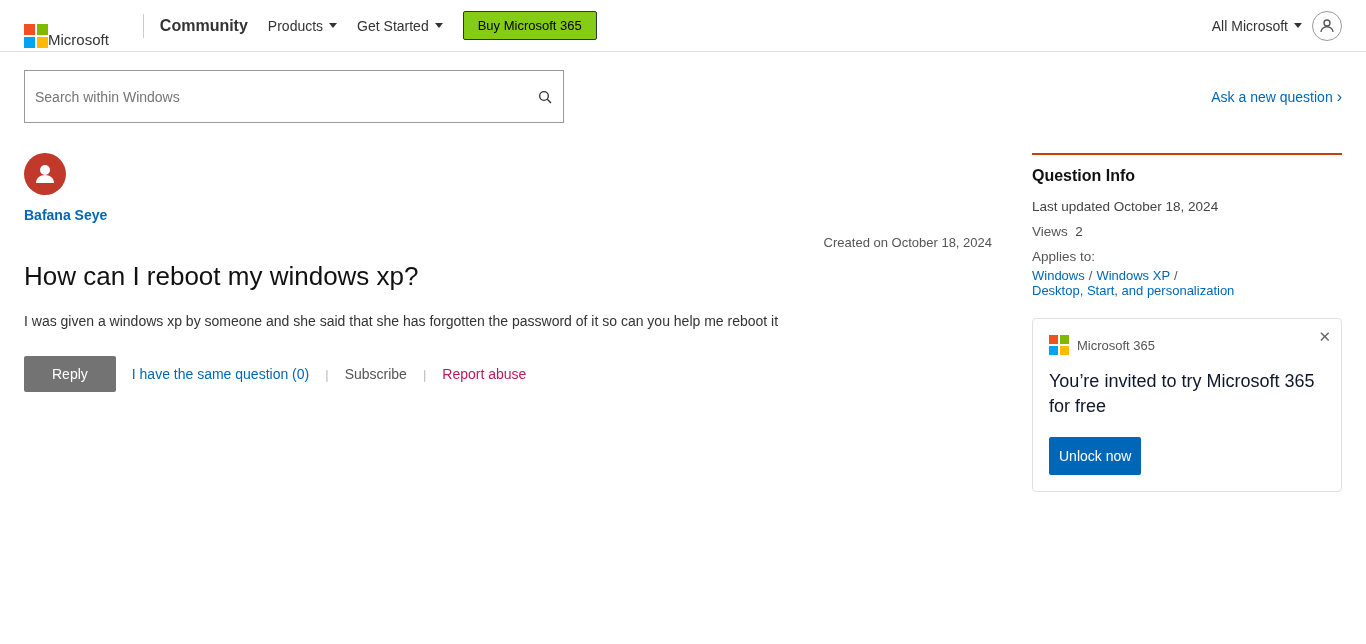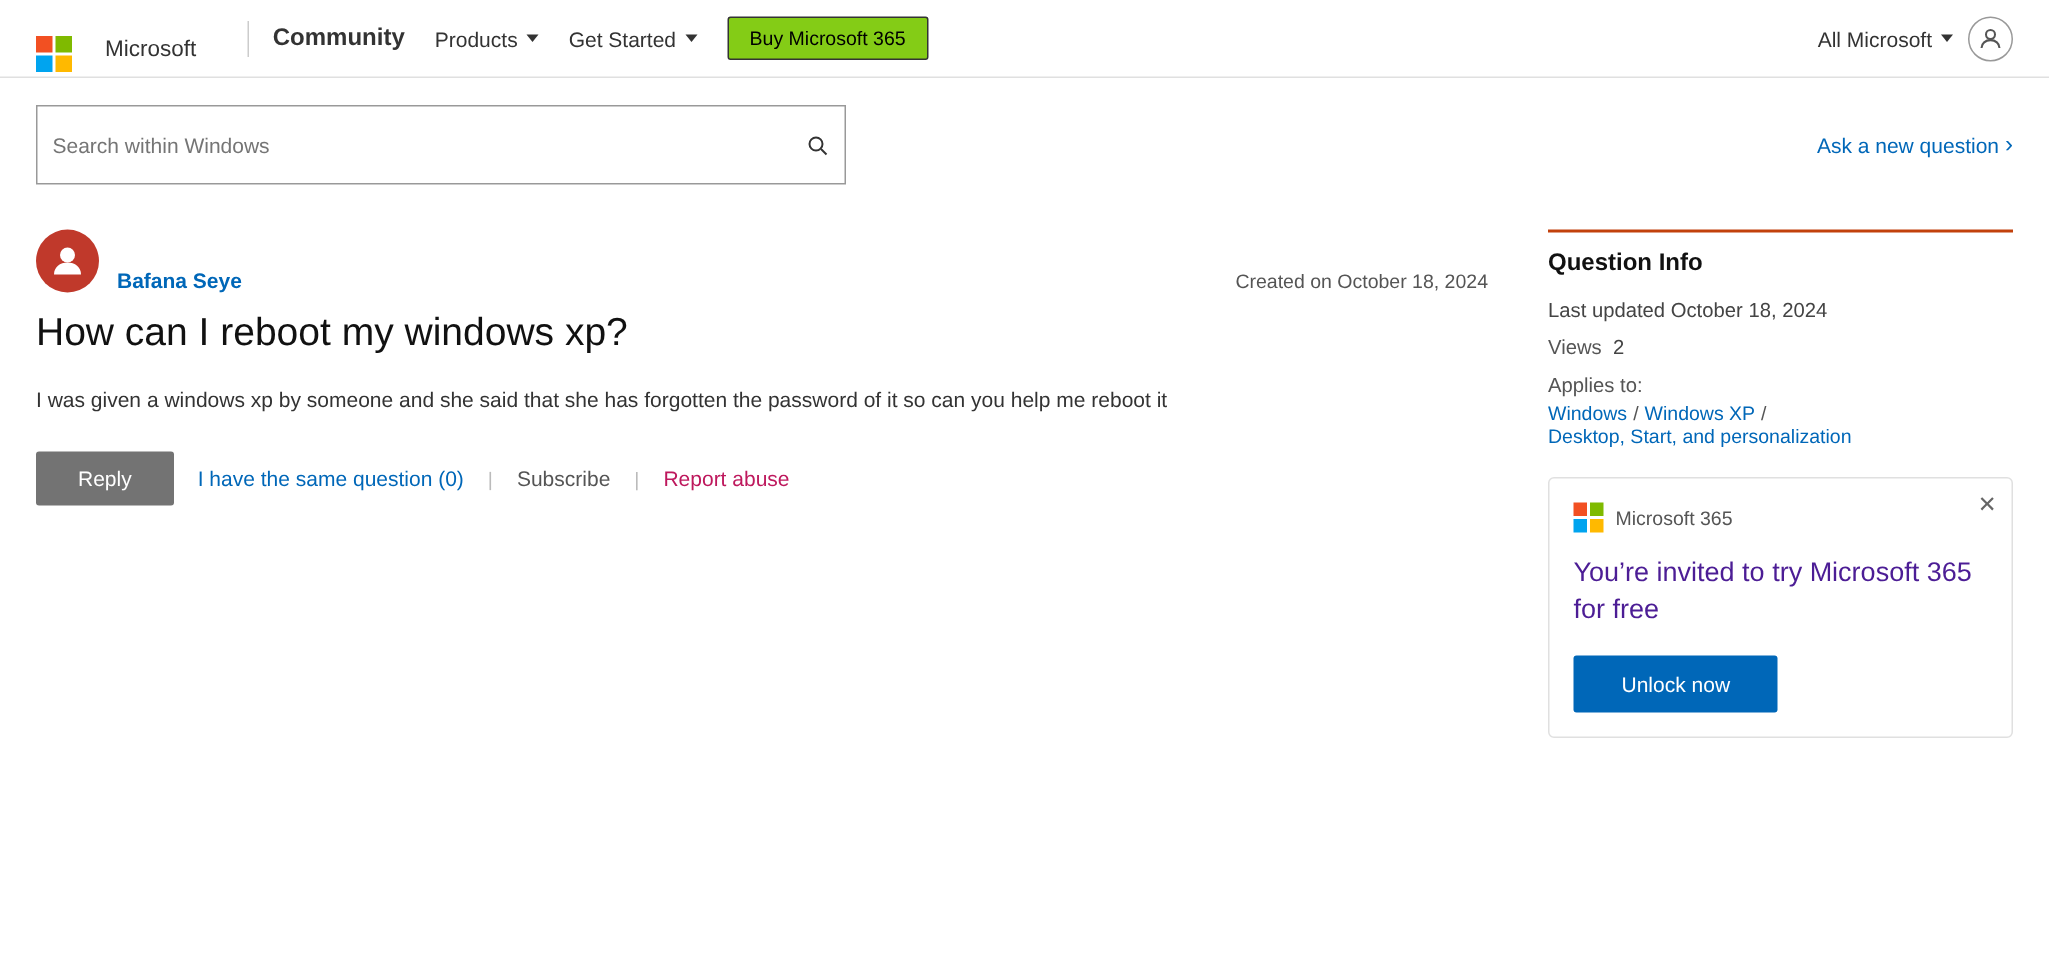--- a/index.html
+++ b/index.html
@@ -9,22 +9,22 @@
     .header {
       display: flex;
       align-items: center;
       padding: 0 24px;
       height: 52px;
       border-bottom: 1px solid #e0e0e0;
       position: relative;
     }
     .header-logo {
       display: flex;
-      align-items: flex-start;
-      gap: 22px;
+      align-items: flex-end;
+      gap: 0;
       margin-right: 18px;
       margin-top: 20px;
     }
     .ms-logo {
       width: 24px;
       height: 24px;
       display: grid;
       grid-template-columns: 1fr 1fr;
       grid-template-rows: 1fr 1fr;
       gap: 2px;
@@ -154,23 +154,24 @@
       display: flex;
       padding: 20px 24px;
       gap: 40px;
     }
     .question-area {
       flex: 1;
       min-width: 0;
     }
     .author-row {
       display: flex;
-      align-items: flex-end;
+      align-items: flex-start;
       gap: 12px;
       margin-bottom: 10px;
+      flex-direction: column;
     }
     .avatar {
       width: 42px;
       height: 42px;
       border-radius: 50%;
       background: #c0392b;
       display: flex;
       align-items: center;
       justify-content: center;
       color: #fff;
@@ -315,29 +316,29 @@
       right: 10px;
       background: none;
       border: none;
       cursor: pointer;
       font-size: 15px;
       color: #666;
       line-height: 1;
     }
     .promo-text {
       font-size: 18px;
-      color: #4c1d95;
+      color: #0f172a;
       line-height: 1.4;
       margin-bottom: 18px;
     }
     .btn-unlock {
       background: #0067b8;
       color: #fff;
       border: none;
-      padding: 11px 32px;
+      padding: 11px 10px;
       font-size: 14px;
       cursor: pointer;
       font-family: inherit;
       border-radius: 2px;
     }
   </style>
 </head>
 <body>
 
 <header class="header">

